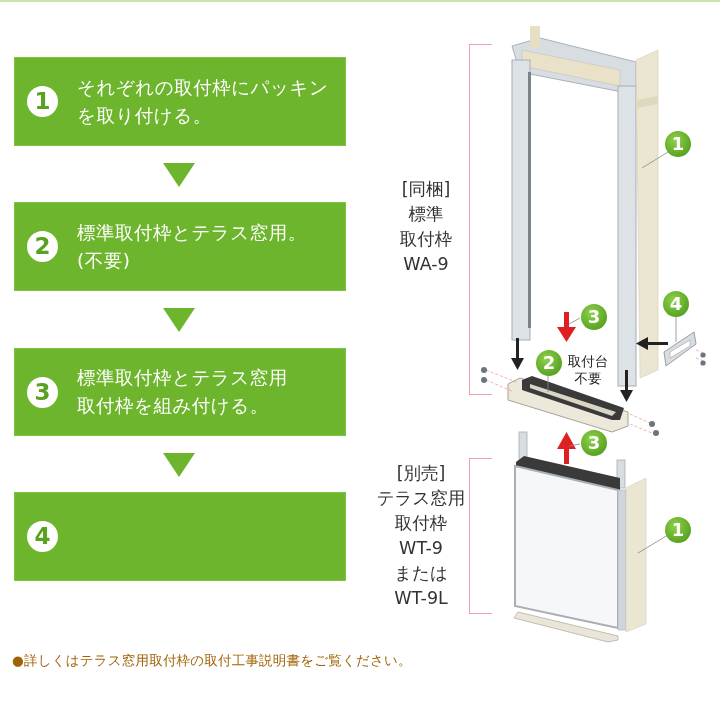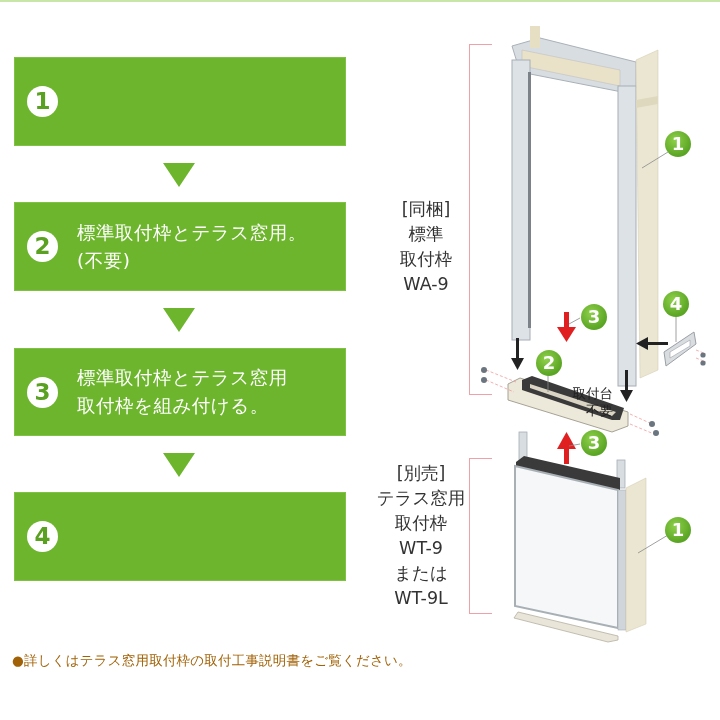--- a/index.html
+++ b/index.html
@@ -22,31 +22,33 @@
   .note { position: absolute; left: 12px; top: 652px; font-size: 13.5px; color: #a16207;
           letter-spacing: 0.2px; }
 
   .label { position: absolute; text-align: center; color: #333; font-size: 17.5px; line-height: 25px; white-space: pre-line; }
   .bracket { position: absolute; border: 1.5px solid #f0a0a8; border-right: none; }
 
   .callout { position: absolute; width: 26px; height: 26px; border-radius: 50%;
              background: radial-gradient(circle at 40% 35%, #8fd04a, #5aa524 70%);
              color: #fff; font-weight: bold; font-size: 18px; display: flex;
              align-items: center; justify-content: center; line-height: 1; }
-  .small-label { position: absolute; font-size: 13.5px; color: #222; line-height: 17px; text-align: right; white-space: pre-line; margin-top: 32px; }
+  .small-label { position: absolute; font-size: 13.5px; color: #222; line-height: 17px; text-align: center; white-space: pre-line; }
 
   svg { position: absolute; left: 0; top: 0; }
 </style>
 </head>
 <body>
 
 <div class="topline"></div>
 
 <div class="step" style="top:57px;height:89px;">
   <div class="num">1</div>
+  <div class="txt">それぞれの取付枠にパッキン
+を取り付ける。</div>
 </div>
 <div class="tri" style="top:163px;"></div>
 
 <div class="step" style="top:202px;height:89px;">
   <div class="num">2</div>
   <div class="txt">標準取付枠とテラス窓用。
 (不要)</div>
 </div>
 <div class="tri" style="top:308px;"></div>
 
@@ -60,21 +62,21 @@
 <div class="step" style="top:492px;height:89px;">
   <div class="num">4</div>
 </div>
 
 <div class="note">●詳しくはテラス窓用取付枠の取付工事説明書をご覧ください。</div>
 
 <div class="bracket" style="left:469px;top:44px;width:22px;height:180px;border-bottom:none;"></div>
 <div class="bracket" style="left:469px;top:224px;width:22px;height:170px;border-top:none;"></div>
 <div class="bracket" style="left:469px;top:458px;width:22px;height:154px;"></div>
 
-<div class="label" style="left:370px;top:177px;width:112px;margin-top:20px;">[同梱]
+<div class="label" style="left:370px;top:177px;width:112px;">[同梱]
 標準
 取付枠
 WA-9</div>
 <div class="label" style="left:360px;top:461px;width:122px;">[別売]
 テラス窓用
 取付枠
 WT-9
 または
 WT-9L</div>
 

